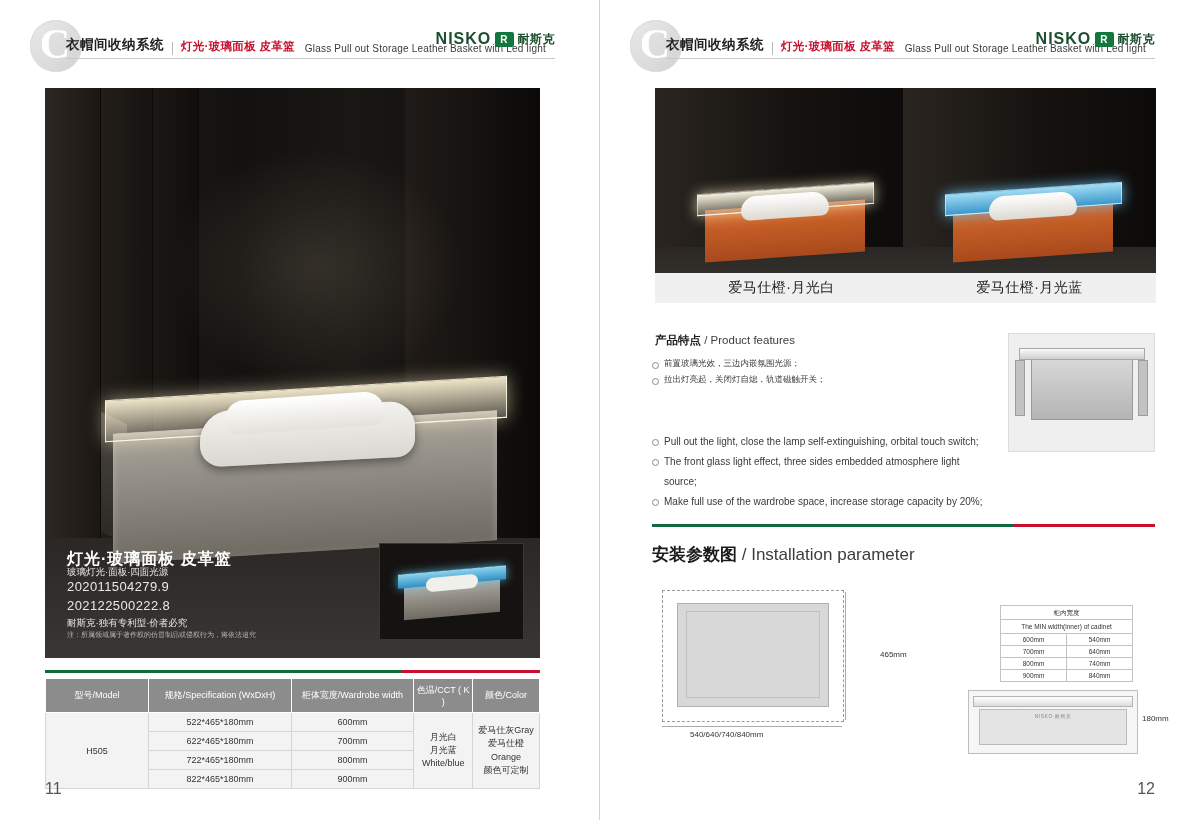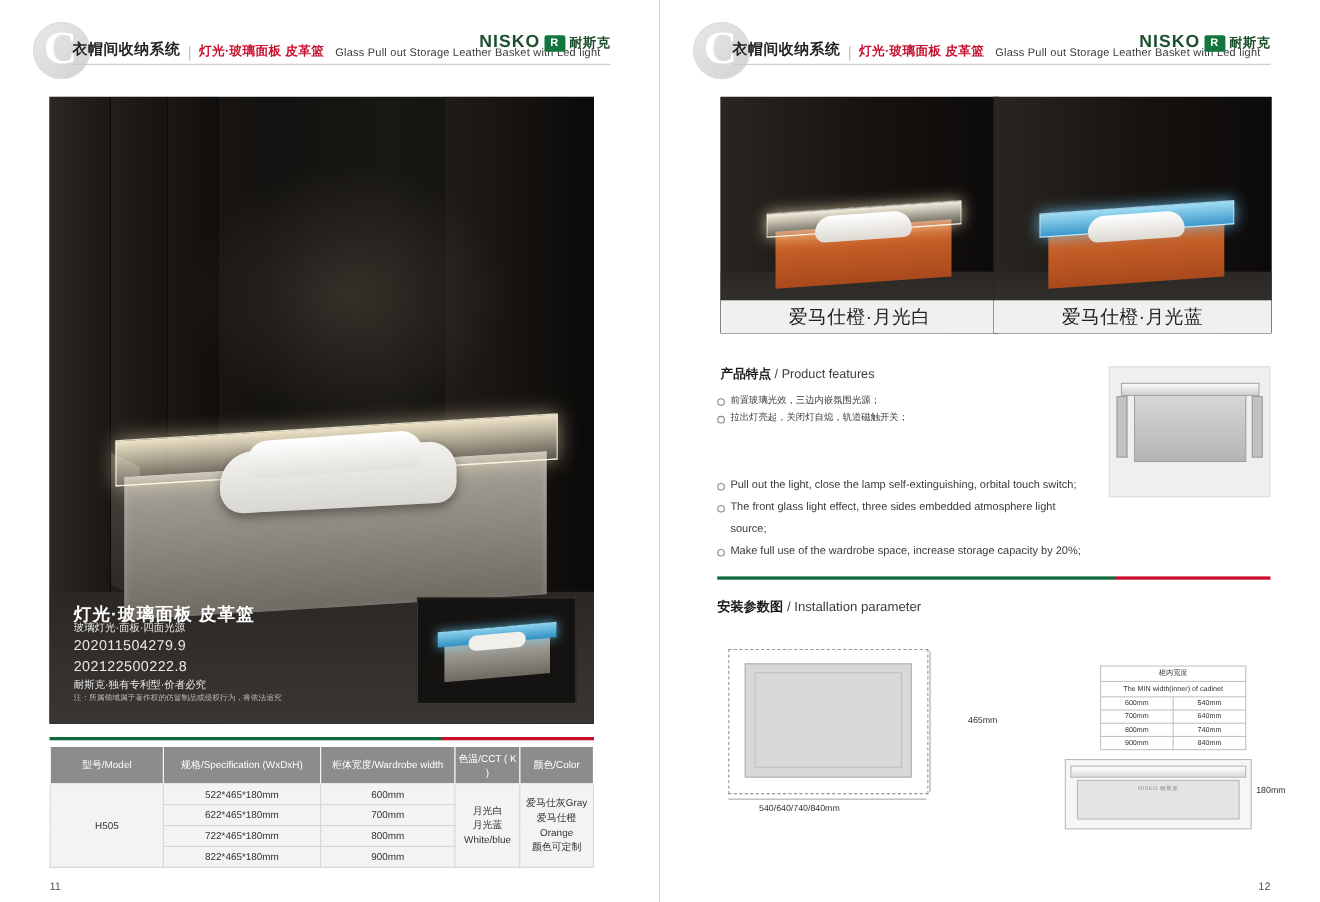--- a/index.html
+++ b/index.html
@@ -175,21 +175,21 @@
     font-size:9px;padding:5px 2px;border:1px solid #ffffff;text-align:center;
   }
   table.spec td{
     border:1px solid #d5d5d5;text-align:center;padding:4px 2px;background:#f3f3f3;
     font-size:9px;
   }
   td.model-cell{background:#e9e9e9;font-size:10px;}
   td.cct-cell,td.color-cell{background:#efefef;font-size:8.5px;line-height:1.45;}
 
   .pgnum{
-    position:absolute;bottom:8px;font-size:10px;color:#555;
+    position:absolute;bottom:22px;font-size:16px;color:#555;
   }
   .pg-left{left:45px;}
   .pg-right{right:45px;}
 
   
   .photo{
     position:absolute;top:88px;width:253px;height:215px;background:#141210;overflow:hidden;
   }
   .photo-a{left:655px;}
   .photo-b{left:903px;}
@@ -206,21 +206,21 @@
     position:absolute;left:8px;top:17px;width:160px;height:52px;transform:skewY(-4deg);
     background:linear-gradient(to bottom,#d4692c,#a8491c);
   }
   .ph-towel{
     position:absolute;left:44px;top:6px;width:88px;height:24px;transform:skewY(-4deg);
     background:linear-gradient(to bottom,#ffffff,#ddd9d2);border-radius:16px 18px 8px 10px;
   }
   .photo-cap{
     position:absolute;left:0;bottom:0;width:100%;height:30px;background:rgba(255,255,255,0.93);
     display:flex;align-items:center;justify-content:center;
-    font-size:17px;color:#222;letter-spacing:0.5px;
+    font-size:14px;color:#222;letter-spacing:0.5px;
   }
 
   
   .feat-title{
     position:absolute;left:655px;top:333px;font-size:11.5px;font-weight:bold;color:#1b1b1b;
   }
   .feat-title .en{font-weight:normal;color:#3c3c3c;}
   ul.feat{
     position:absolute;left:652px;margin:0;padding:0;list-style:none;
   }
@@ -249,21 +249,21 @@
   }
   .pt-rail-l{position:absolute;left:6px;top:26px;width:8px;height:54px;background:#c2c2c2;border:1px solid #9d9d9d;}
   .pt-rail-r{position:absolute;right:6px;top:26px;width:8px;height:54px;background:#c2c2c2;border:1px solid #9d9d9d;}
 
   
   .inst-accent{
     position:absolute;left:652px;top:524px;width:503px;height:3px;
     background:linear-gradient(to right,#0f6b3d 0 72%,#c8102e 72% 100%);
   }
   .inst-title{
-    position:absolute;left:652px;top:543px;font-size:12px;font-weight:bold;color:#1b1b1b;
+    position:absolute;left:652px;top:543px;font-size:17px;font-weight:bold;color:#1b1b1b;
   }
   .inst-title .en{font-weight:normal;color:#3c3c3c;}
 
   .draw-front{
     position:absolute;left:662px;top:590px;width:180px;height:130px;
     border:1px dashed #9a9a9a;background:#fff;
   }
   .draw-front .inner{
     position:absolute;left:14px;top:12px;right:14px;bottom:14px;
     background:#d8d8d8;border:1px solid #b0b0b0;

